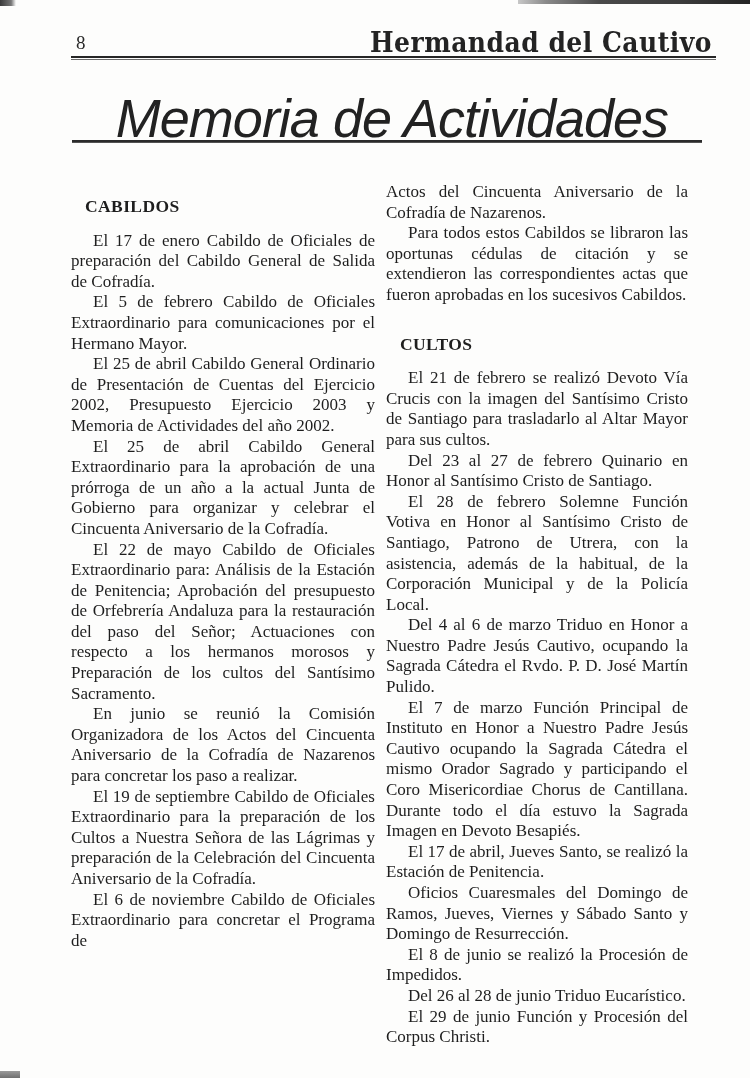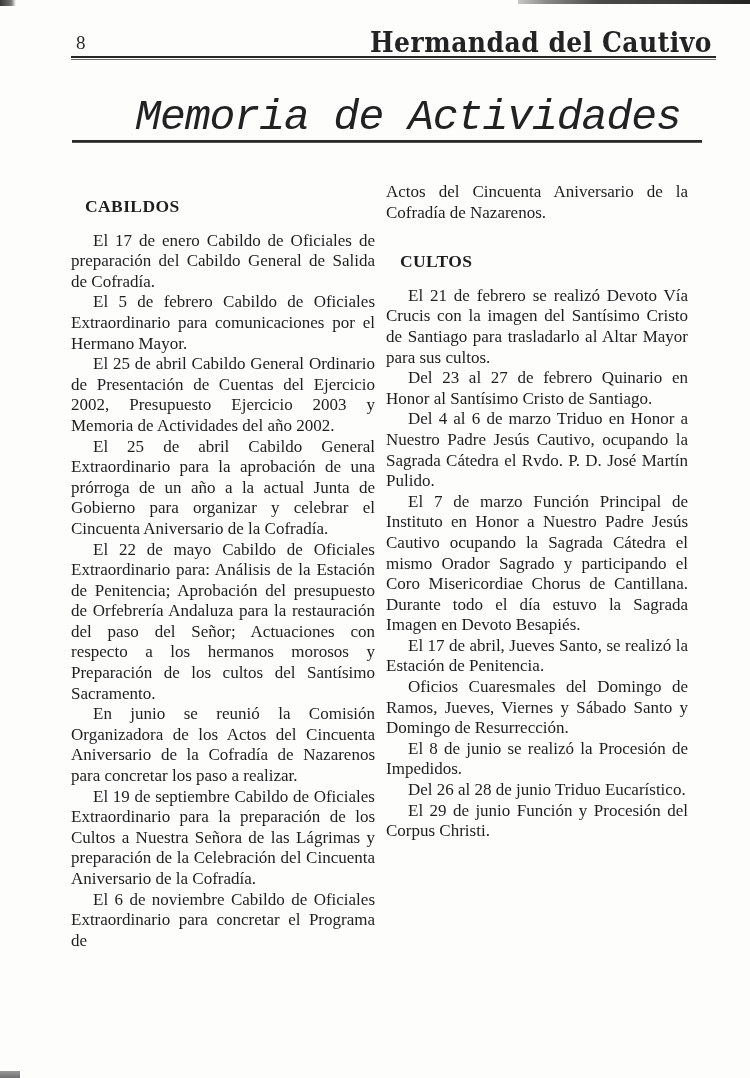--- a/index.html
+++ b/index.html
@@ -34,24 +34,24 @@
     transform:scaleY(1.08);
   }
   .header-rule {
     position:absolute; left:71px; top:56px; width:645px; height:4px;
     border-top:2px solid #262626; border-bottom:1px solid #6a6a6a;
     box-sizing:border-box;
   }
 
   
   .title {
-    position:absolute; left:88px; top:94px; width:640px;
+    position:absolute; left:72px; top:94px; width:640px;
     margin:0; text-align:center;
-    font-size:43px; font-weight:400; font-style:italic;
-    font-family:Liberation Mono, monospace;
+    font-size:54px; font-weight:400; font-style:italic;
+    font-family:Liberation Sans, sans-serif;
     letter-spacing:-1px; color:#222;
     line-height:48px;
   }
   .title-rule {
     position:absolute; left:72px; top:140px; width:630px; height:3px;
     background:linear-gradient(to bottom,#2b2b2b 65%,#777);
   }
 
   
   .col {
@@ -97,24 +97,26 @@
         <p class="para">El 25 de abril Cabildo General Extraordinario para la aprobación de una prórroga de un año a la actual Junta de Gobierno para organizar y celebrar el Cincuenta Aniversario de la Cofradía.</p>
         <p class="para">El 22 de mayo Cabildo de Oficiales Extraordinario para: Análisis de la Estación de Penitencia; Aprobación del presupuesto de Orfebrería Andaluza para la restauración del paso del Señor; Actuaciones con respecto a los hermanos morosos y Preparación de los cultos del Santísimo Sacramento.</p>
         <p class="para">En junio se reunió la Comisión Organizadora de los Actos del Cincuenta Aniversario de la Cofradía de Nazarenos para concretar los paso a realizar.</p>
         <p class="para">El 19 de septiembre Cabildo de Oficiales Extraordinario para la preparación de los Cultos a Nuestra Señora de las Lágrimas y preparación de la Celebración del Cincuenta Aniversario de la Cofradía.</p>
         <p class="para">El 6 de noviembre Cabildo de Oficiales Extraordinario para concretar el Programa de</p>
       </div>
   </section>
 
   <section class="col col-right">
     <p class="para no-indent">Actos del Cincuenta Aniversario de la Cofradía de Nazarenos.</p>
+    <p class="para">Para todos estos Cabildos se libraron las oportunas cédulas de citación y se extendieron las correspondientes actas que fueron aprobadas en los sucesivos Cabildos.</p>
     <h2 class="heading heading-cultos">CULTOS</h2>
     <div>
         <p class="para">El 21 de febrero se realizó Devoto Vía Crucis con la imagen del Santísimo Cristo de Santiago para trasladarlo al Altar Mayor para sus cultos.</p>
         <p class="para">Del 23 al 27 de febrero Quinario en Honor al Santísimo Cristo de Santiago.</p>
+        <p class="para">El 28 de febrero Solemne Función Votiva en Honor al Santísimo Cristo de Santiago, Patrono de Utrera, con la asistencia, además de la habitual, de la Corporación Municipal y de la Policía Local.</p>
         <p class="para">Del 4 al 6 de marzo Triduo en Honor a Nuestro Padre Jesús Cautivo, ocupando la Sagrada Cátedra el Rvdo. P. D. José Martín Pulido.</p>
         <p class="para">El 7 de marzo Función Principal de Instituto en Honor a Nuestro Padre Jesús Cautivo ocupando la Sagrada Cátedra el mismo Orador Sagrado y participando el Coro Misericordiae Chorus de Cantillana. Durante todo el día estuvo la Sagrada Imagen en Devoto Besapiés.</p>
         <p class="para">El 17 de abril, Jueves Santo, se realizó la Estación de Penitencia.</p>
         <p class="para">Oficios Cuaresmales del Domingo de Ramos, Jueves, Viernes y Sábado Santo y Domingo de Resurrección.</p>
         <p class="para">El 8 de junio se realizó la Procesión de Impedidos.</p>
         <p class="para">Del 26 al 28 de junio Triduo Eucarístico.</p>
         <p class="para">El 29 de junio Función y Procesión del Corpus Christi.</p>
       </div>
   </section>
 

